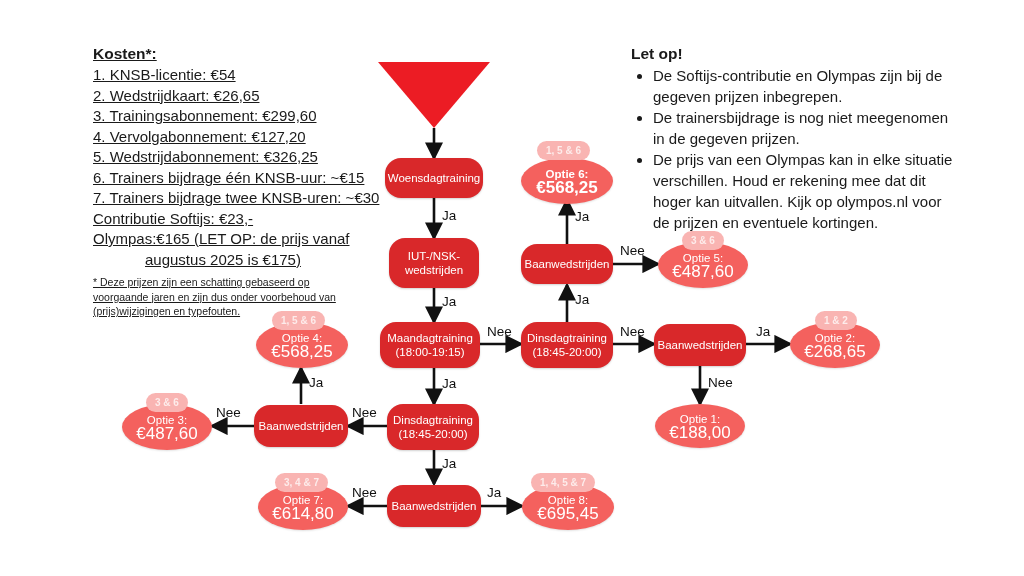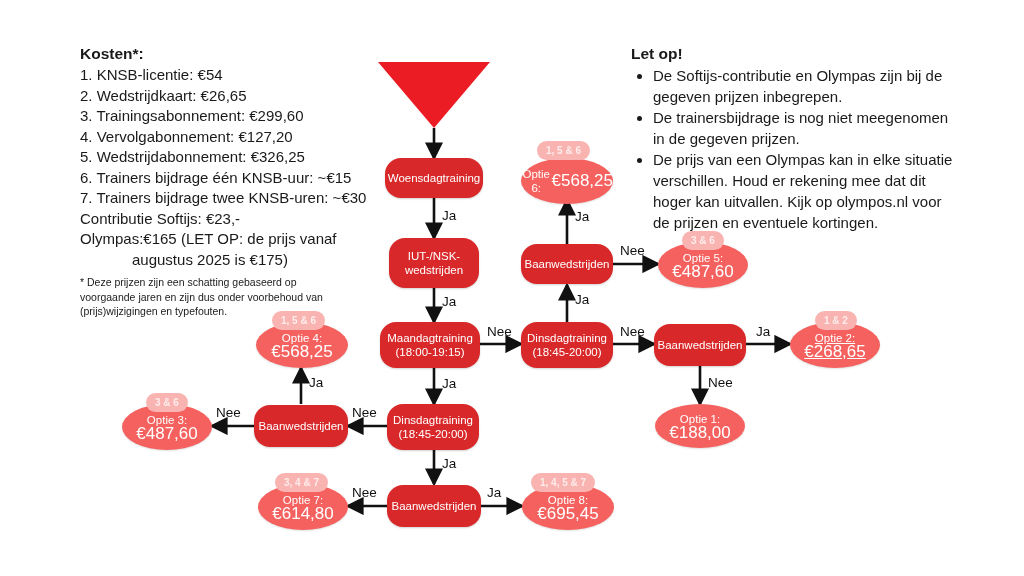--- a/index.html
+++ b/index.html
@@ -85,21 +85,21 @@
       <path d="M254,426 L212,426"></path>
 
       <path d="M301,404 L301,368"></path>
 
       <path d="M387,506 L348,506"></path>
 
       <path d="M480,506 L522,506"></path>
     </g>
   </svg>
 
-  <div class="panel" style="left:80px;top:44px;width:280px;">
+  <div class="panel" style="left:93px;top:44px;width:280px;text-decoration:underline;">
     <div class="panel-title">Kosten*:</div>
     <div class="cost-line">1. KNSB-licentie: €54</div>
     <div class="cost-line">2. Wedstrijdkaart: €26,65</div>
     <div class="cost-line">3. Trainingsabonnement: €299,60</div>
     <div class="cost-line">4. Vervolgabonnement: €127,20</div>
     <div class="cost-line">5. Wedstrijdabonnement: €326,25</div>
     <div class="cost-line">6. Trainers bijdrage één KNSB-uur: ~€15</div>
     <div class="cost-line">7. Trainers bijdrage twee KNSB-uren: ~€30</div>
     <div class="cost-line">Contributie Softijs: €23,-</div>
     <div class="cost-line">Olympas:€165 (LET OP: de prijs vanaf</div>
@@ -153,33 +153,33 @@
   </div>
 
   <div class="node box" style="left:254px;top:405px;width:94px;height:42px;">
     <span>Baanwedstrijden</span>
   </div>
 
   <div class="node box" style="left:387px;top:485px;width:94px;height:42px;">
     <span>Baanwedstrijden</span>
   </div>
 
-  <div class="node ellipse" style="left:521px;top:158px;width:92px;height:46px;">
+  <div class="node ellipse" style="left:521px;top:158px;width:92px;height:46px;flex-direction:column;font-weight:bold;">
     <span>Optie 6:</span>
     <span class="price">€568,25</span>
   </div>
   <div class="badge" style="left:537px;top:141px;">1, 5 &amp; 6</div>
 
   <div class="node ellipse" style="left:658px;top:242px;width:90px;height:46px;flex-direction:column;">
     <span>Optie 5:</span>
     <span class="price">€487,60</span>
   </div>
   <div class="badge" style="left:682px;top:231px;">3 &amp; 6</div>
 
-  <div class="node ellipse" style="left:790px;top:322px;width:90px;height:46px;flex-direction:column;text-decoration:underline;">
+  <div class="node ellipse" style="left:790px;top:322px;width:90px;height:46px;flex-direction:column;">
     <span>Optie 2:</span>
     <span class="price">€268,65</span>
   </div>
   <div class="badge" style="left:815px;top:311px;">1 &amp; 2</div>
 
   <div class="node ellipse" style="left:655px;top:404px;width:90px;height:44px;flex-direction:column;">
     <span>Optie 1:</span>
     <span class="price">€188,00</span>
   </div>
 

